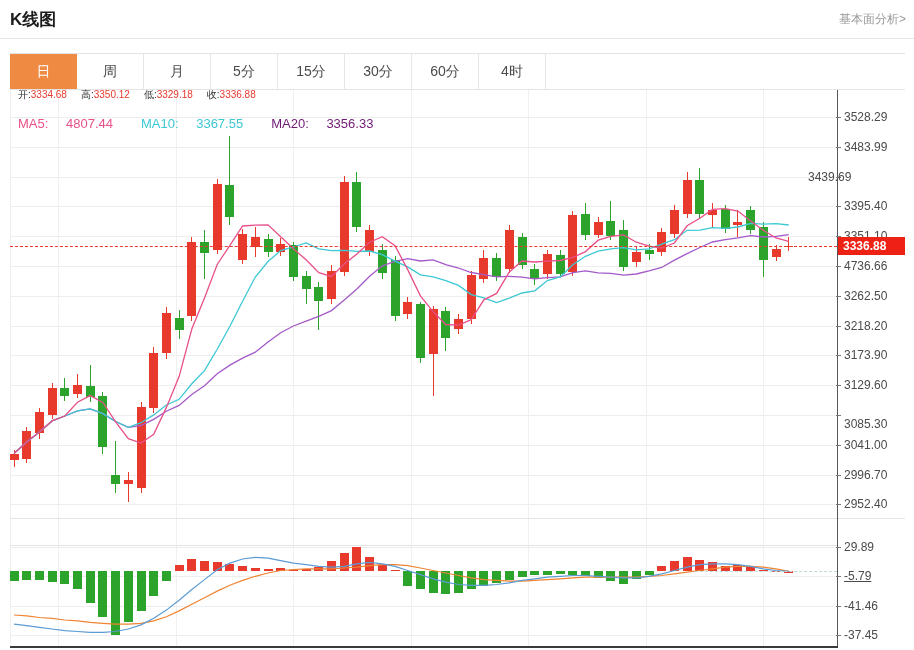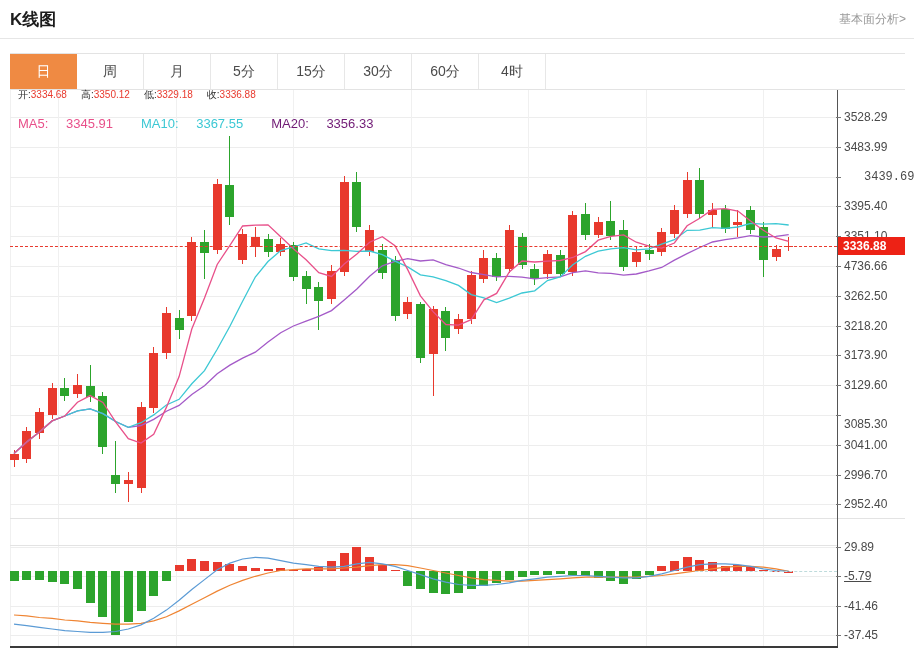--- a/index.html
+++ b/index.html
@@ -285,21 +285,21 @@
   <div id="price-line" style="top: 245.759px;"></div>
   <div id="macd-zero-dash" style="left: 695px; top: 571.336px; width: 142px;"></div>
   <div class="abs" id="right-axis-line"></div>
   <div class="abs" id="bottom-axis-line"></div>
   <div id="axis-layer">
       <div class="tick-dash" style="left: 836px; top: 117px;"></div>
       <div class="tick-label" style="left: 844px; top: 117px;">3528.29</div>
       <div class="tick-dash" style="left: 836px; top: 146.8px;"></div>
       <div class="tick-label" style="left: 844px; top: 146.8px;">3483.99</div>
       <div class="tick-dash" style="left: 836px; top: 176.6px;"></div>
-      <div class="tick-label" style="left: 864px; top: 176.6px; font-family: Liberation Mono, monospace;">3439.69</div>
+      <div class="tick-label" style="left: 808px; top: 176.6px;">3439.69</div>
       <div class="tick-dash" style="left: 836px; top: 206.4px;"></div>
       <div class="tick-label" style="left: 844px; top: 206.4px;">3395.40</div>
       <div class="tick-dash" style="left: 836px; top: 236.2px;"></div>
       <div class="tick-label" style="left: 844px; top: 236.2px;">3351.10</div>
       <div class="tick-dash" style="left: 836px; top: 266px;"></div>
       <div class="tick-label" style="left: 844px; top: 266px;">4736.66</div>
       <div class="tick-dash" style="left: 836px; top: 295.8px;"></div>
       <div class="tick-label" style="left: 844px; top: 295.8px;">3262.50</div>
       <div class="tick-dash" style="left: 836px; top: 325.6px;"></div>
       <div class="tick-label" style="left: 844px; top: 325.6px;">3218.20</div>
@@ -323,15 +323,15 @@
       <div class="tick-label" style="left: 844px; top: 605.5px;">-41.46</div>
       <div class="tick-dash" style="left: 836px; top: 634.9px;"></div>
       <div class="tick-label" style="left: 844px; top: 634.9px;">-37.45</div>
     </div>
   <div id="price-badge" style="top: 236.759px; background: rgb(237, 34, 21);">3336.88</div>
 
   <div class="abs" id="legend-ohlc">
     <span class="lbl">开:</span><span class="val" style="color: rgb(232, 57, 45);">3334.68</span><span class="lbl">高:</span><span class="val" style="color: rgb(232, 57, 45);">3350.12</span><span class="lbl">低:</span><span class="val" style="color: rgb(232, 57, 45);">3329.18</span><span class="lbl">收:</span><span class="val" style="color: rgb(232, 57, 45);">3336.88</span>
   </div>
   <div class="abs" id="legend-ma">
-    <span id="ma5-t" style="color: rgb(232, 80, 138);"><span>MA5:</span> <span>3345.91</span></span><span id="ma10-t" style="color: rgb(60, 200, 212);"><span>MA10:</span> <span>3367.55</span></span><span id="ma20-t" style="color: #701a75;"><span>MA20:</span> <span>3356.33</span></span>
+    <span id="ma5-t" style="color: rgb(232, 80, 138);"><span>MA5:</span> <span>4807.44</span></span><span id="ma10-t" style="color: rgb(60, 200, 212);"><span>MA10:</span> <span>3367.55</span></span><span id="ma20-t" style="color: #701a75;"><span>MA20:</span> <span>3356.33</span></span>
   </div>
 </div>
 
 </body></html>

